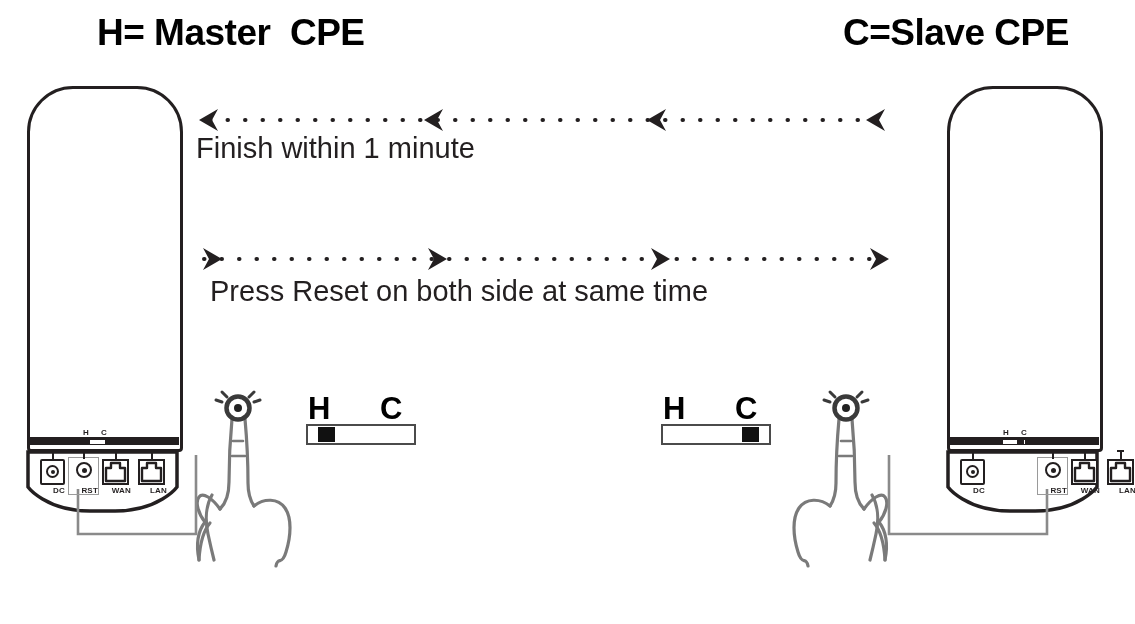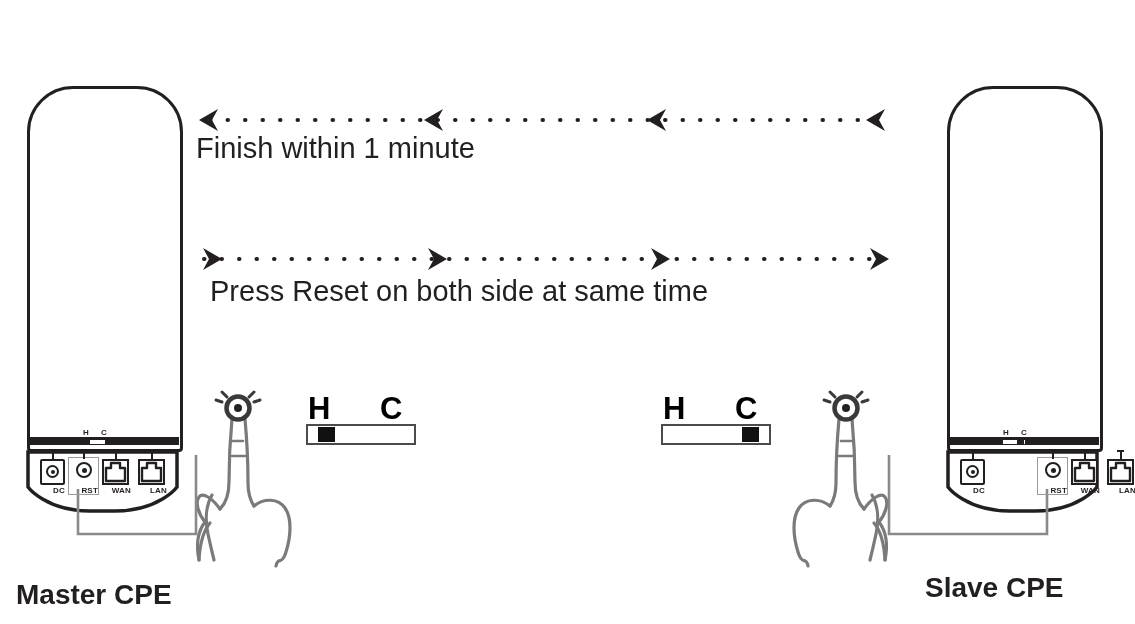--- a/index.html
+++ b/index.html
@@ -71,20 +71,22 @@
   .sw-knob{position:absolute;background:#111;}
 
   
   svg.ov{position:absolute;left:0;top:0;width:1135px;height:624px;overflow:visible;}
 </style>
 </head>
 <body>
 
 <div class="stage">
 
+  <div class="title" id="title-master">H= Master  CPE</div>
+  <div class="title" id="title-slave">C=Slave CPE</div>
 
   <svg class="ov" viewBox="0 0 1135 624">
     <defs>
 
       <g id="chev-left">
         <path d="M0,0 L19,-11 L13,0 L19,11 Z" fill="#231f20"></path>
       </g>
       <g id="chev-right">
         <path d="M0,0 L-19,-11 L-13,0 L-19,11 Z" fill="#231f20"></path>
       </g>
@@ -287,16 +289,14 @@
     <div class="sw-knob" style="left:318px;top:427px;width:17px;height:15px;"></div>
   </div>
 
   <div class="sw">
     <div class="sw-letter" style="left:663px;top:391px;">H</div>
     <div class="sw-letter" style="left:735px;top:391px;">C</div>
     <div class="sw-track" style="left:661px;top:424px;width:110px;height:21px;"></div>
     <div class="sw-knob" style="left:742px;top:427px;width:17px;height:15px;"></div>
   </div>
 
-  <div class="caption" id="caption-master">Master CPE</div>
-  <div class="caption" id="caption-slave">Slave CPE</div>
 
 </div>
 
 </body></html>

